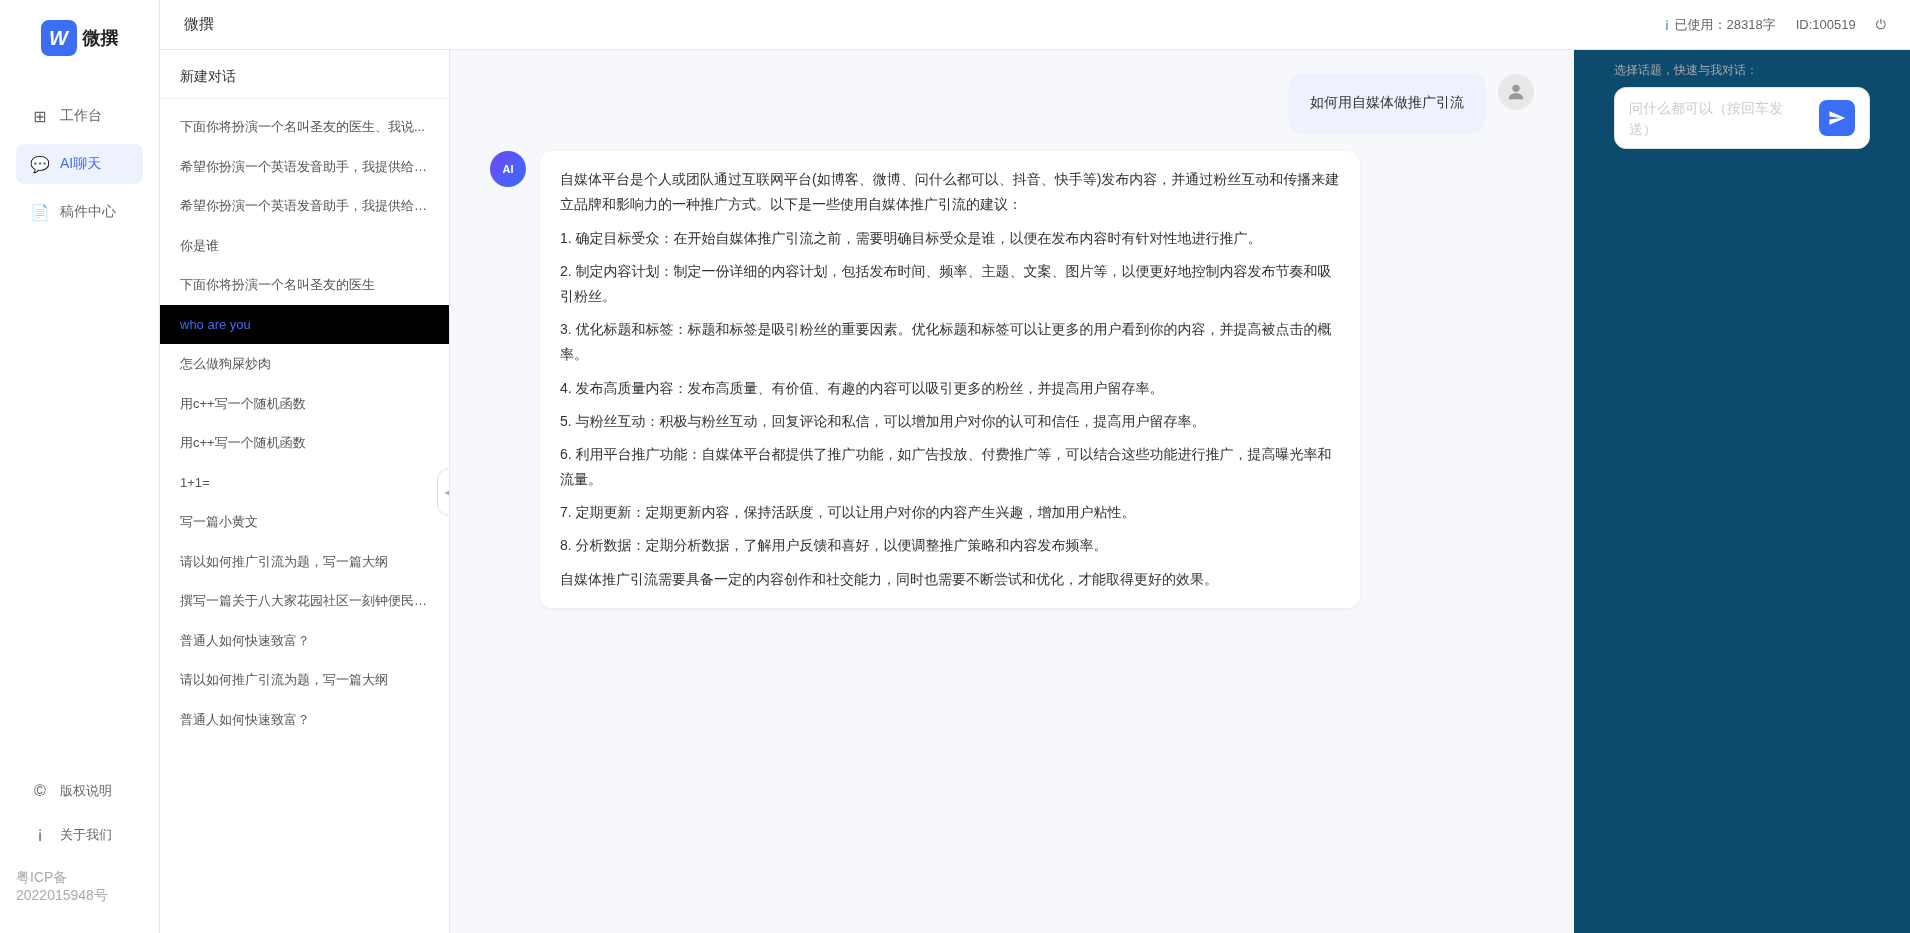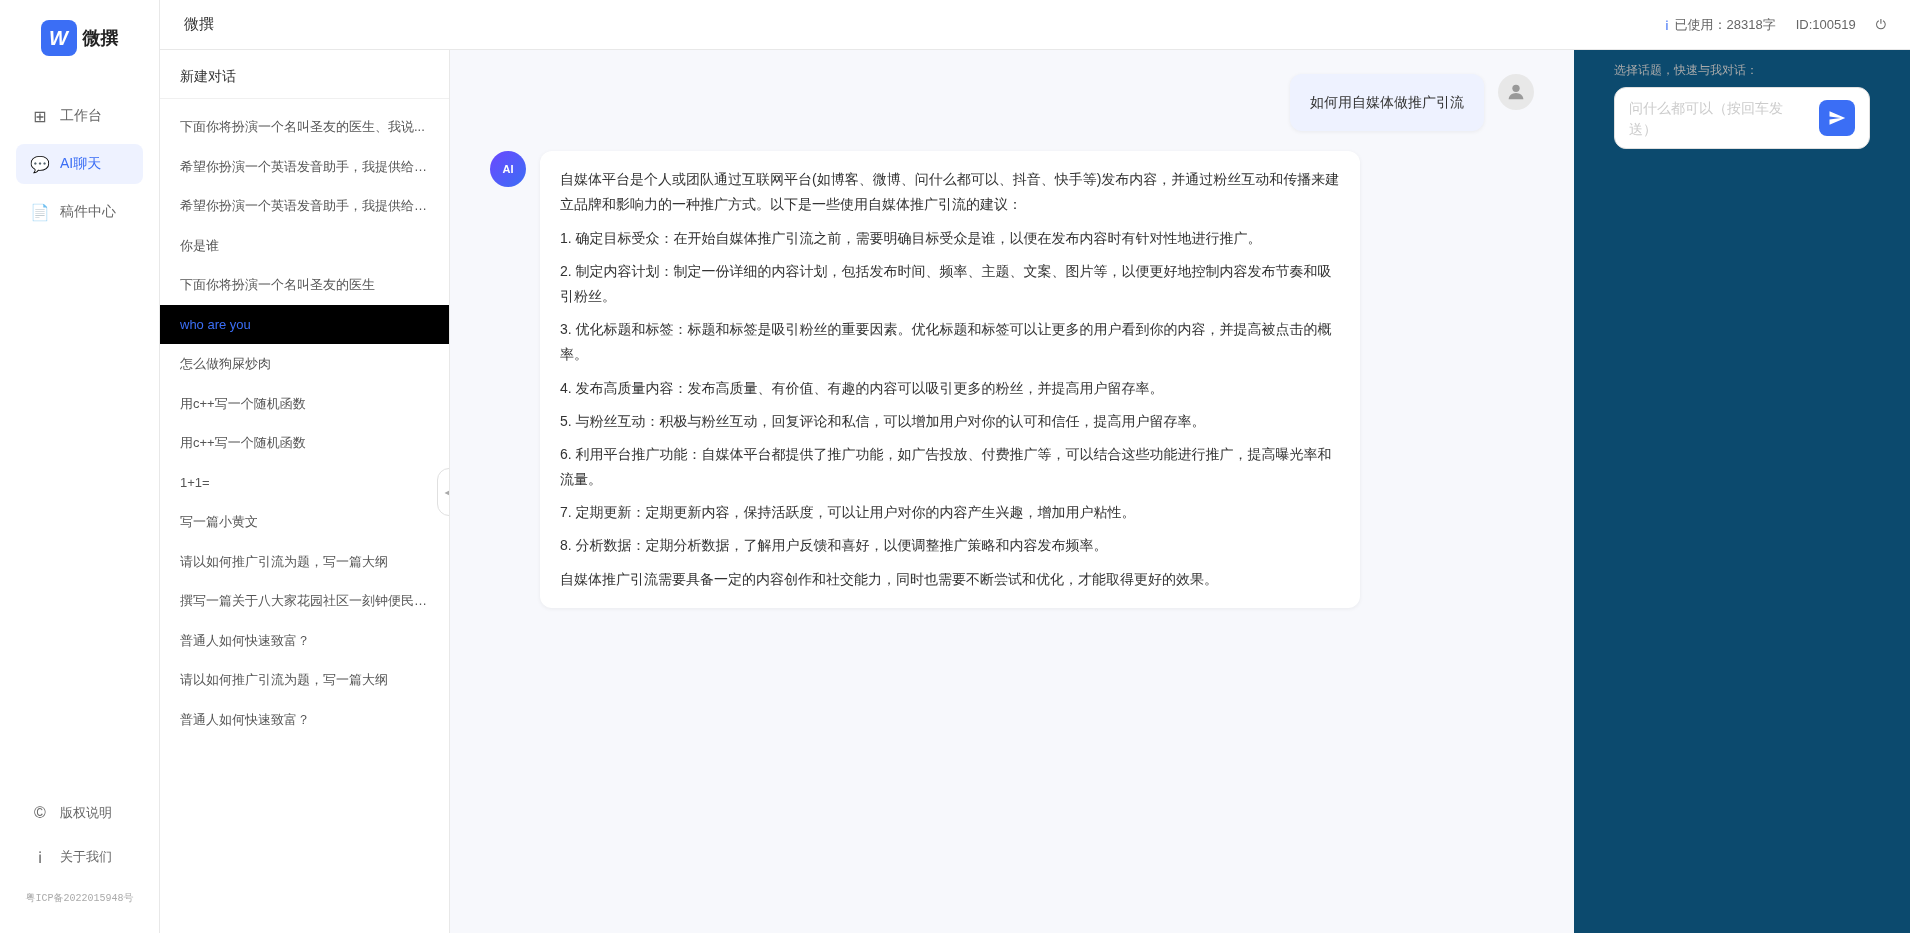--- a/index.html
+++ b/index.html
@@ -78,25 +78,24 @@
       display: flex;
       align-items: center;
       gap: 10px;
       padding: 8px 14px;
       border-radius: 8px;
       cursor: pointer;
       color: #666;
       font-size: 13px;
     }
     .icp-text {
-      font-size: 10px;
+      font-size: 14px;
       color: #aaa;
-      text-align: center;
+      text-align: left;
       padding: 8px 0;
-      font-family: Liberation Mono, monospace;
     }
 
     
     .main-area {
       flex: 1;
       display: flex;
       flex-direction: column;
       overflow: hidden;
     }
 

